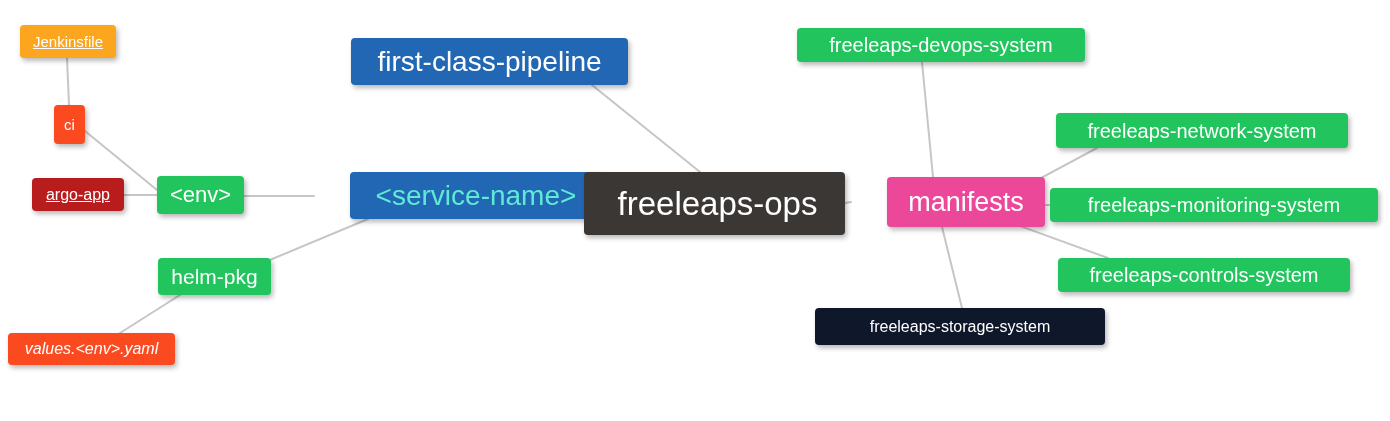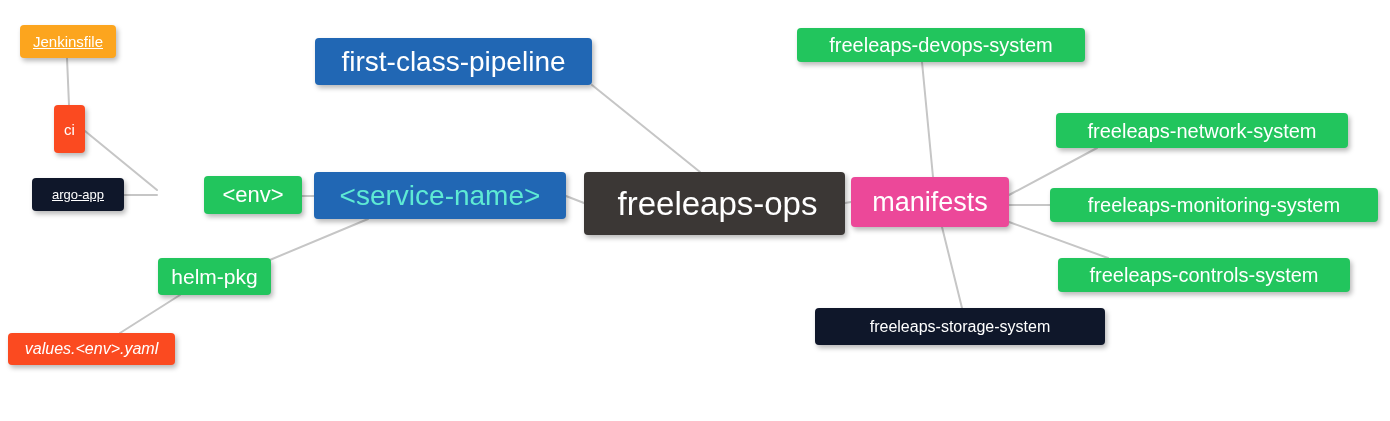--- a/index.html
+++ b/index.html
@@ -38,21 +38,21 @@
     line-height: 1;
     box-shadow: 2px 3px 5px rgba(0,0,0,0.28);
     user-select: none;
   }
   .node-label {
     display: block;
     white-space: nowrap;
   }
   
   .n-root   { background: #3b3735; padding-left: 6px; }
-  .n-blue   { background: #2167b4; }
+  .n-blue   { background: #2167b4; margin-left: 36px; }
   .n-green  { background: #22c55d; }
   .n-orange { background: #fca51e; }
   .n-red    { background: #fb4a20; }
 </style>
 </head>
 <body>
 
 <div id="mindmap">
   <svg id="edge-layer" viewBox="0 0 1390 421" width="1390" height="421" xmlns="http://www.w3.org/2000/svg">
       <line x1="584" y1="203" x2="566" y2="196" stroke="#c6c6c6" stroke-width="2" stroke-linecap="round"></line>
@@ -67,27 +67,27 @@
       <line x1="933" y1="177" x2="922" y2="62" stroke="#c6c6c6" stroke-width="2" stroke-linecap="round"></line>
       <line x1="1009" y1="195" x2="1097" y2="148" stroke="#c6c6c6" stroke-width="2" stroke-linecap="round"></line>
       <line x1="1009" y1="205" x2="1050" y2="205" stroke="#c6c6c6" stroke-width="2" stroke-linecap="round"></line>
       <line x1="1009" y1="222" x2="1108" y2="258" stroke="#c6c6c6" stroke-width="2" stroke-linecap="round"></line>
       <line x1="942" y1="227" x2="962" y2="308" stroke="#c6c6c6" stroke-width="2" stroke-linecap="round"></line>
     </svg>
   <div id="node-layer">
       <div class="node n-orange" style="left: 20px; top: 25px; width: 96px; height: 33px; font-size: 15px; background: rgb(252, 165, 30); color: rgb(255, 255, 255); text-decoration: underline;">
         <span class="node-label">Jenkinsfile</span>
       </div>
-      <div class="node n-red" style="left: 54px; top: 105px; width: 31px; height: 48px; font-size: 15px; background: rgb(251, 74, 32); color: rgb(255, 255, 255);">
+      <div class="node n-red" style="left: 54px; top: 105px; width: 31px; height: 39px; font-size: 15px; background: rgb(251, 74, 32); color: rgb(255, 255, 255);">
         <span class="node-label">ci</span>
       </div>
-      <div class="node n-red" style="left: 32px; top: 178px; width: 92px; height: 33px; font-size: 13px; background: #0f172a; color: rgb(255, 255, 255); text-decoration: underline;">
+      <div class="node n-red" style="left: 32px; top: 178px; width: 92px; height: 33px; font-size: 16px; background: #b91c1c; color: rgb(255, 255, 255); text-decoration: underline;">
         <span class="node-label">argo-app</span>
       </div>
-      <div class="node n-green" style="left: 157px; top: 176px; width: 98px; height: 38px; font-size: 22px; background: rgb(34, 197, 93); color: rgb(255, 255, 255); margin-left: 47px;">
+      <div class="node n-green" style="left: 157px; top: 176px; width: 87px; height: 38px; font-size: 22px; background: rgb(34, 197, 93); color: rgb(255, 255, 255);">
         <span class="node-label">&lt;env&gt;</span>
       </div>
       <div class="node n-green" style="left: 152px; top: 258px; width: 113px; height: 37px; font-size: 21px; background: rgb(34, 197, 93); color: rgb(255, 255, 255); margin-left: 6px;">
         <span class="node-label">helm-pkg</span>
       </div>
       <div class="node n-red" style="left: 8px; top: 333px; width: 167px; height: 32px; font-size: 16px; background: rgb(251, 74, 32); color: rgb(255, 255, 255); font-style: italic;">
         <span class="node-label">values.&lt;env&gt;.yaml</span>
       </div>
       <div class="node n-blue" style="left: 315px; top: 38px; width: 277px; height: 47px; font-size: 28px; background: rgb(33, 103, 180); color: rgb(255, 255, 255);">
         <span class="node-label">first-class-pipeline</span>

